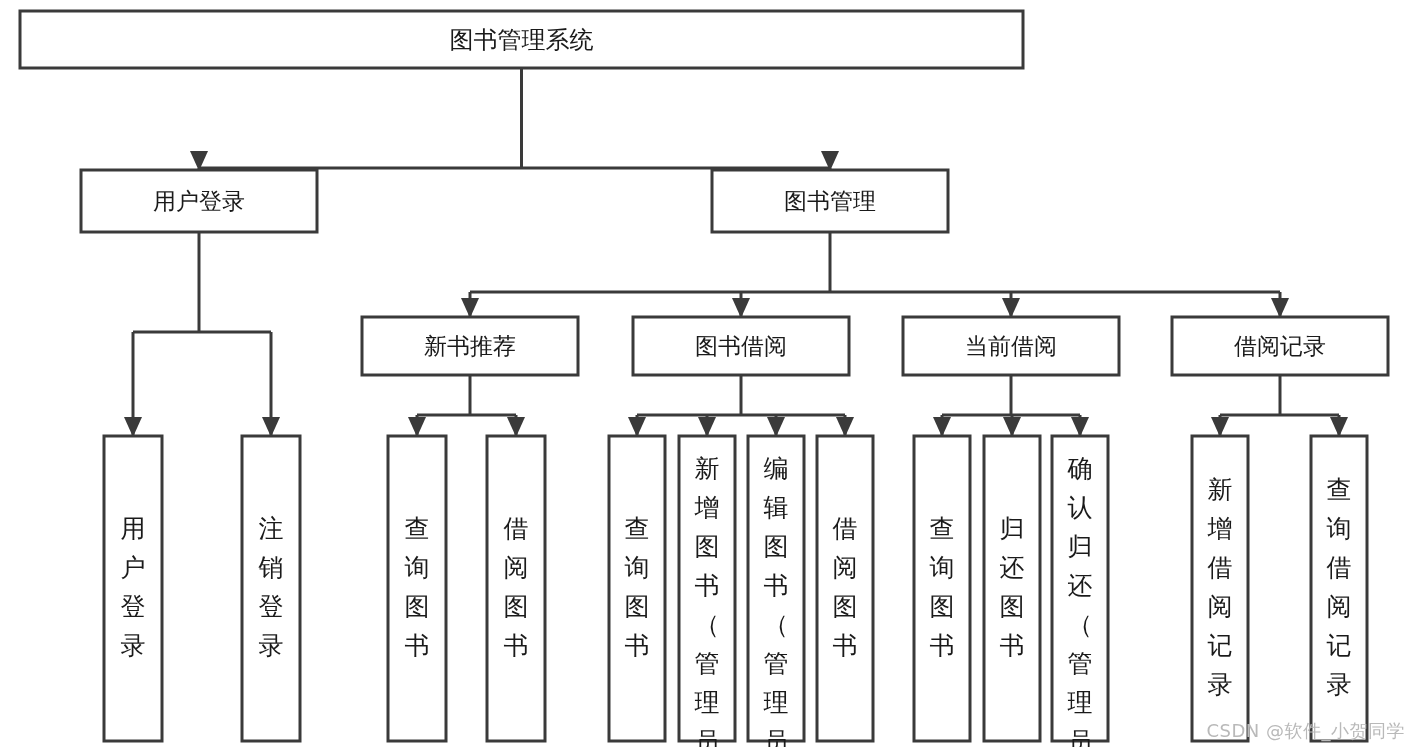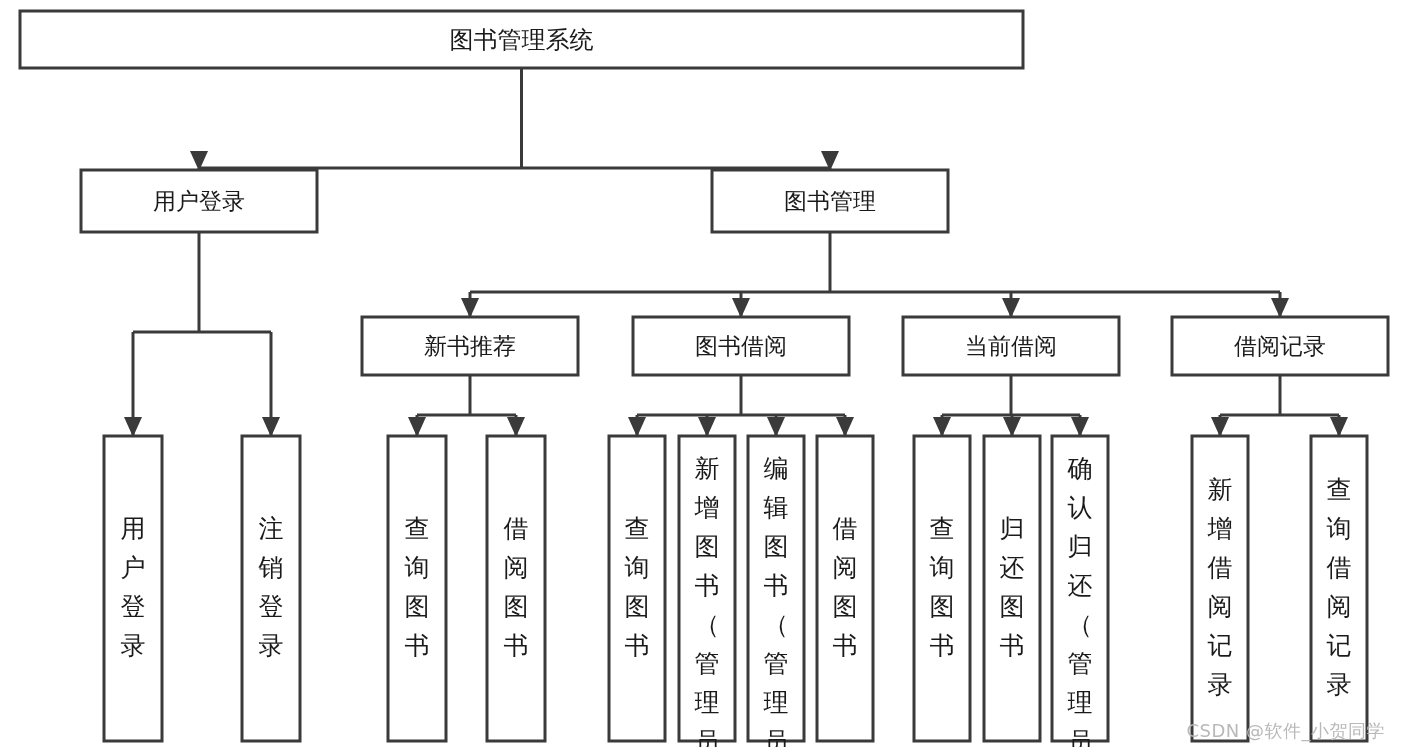--- a/index.html
+++ b/index.html
@@ -51,21 +51,21 @@
   }
   .leaf-char {
     font-family: "DejaVu Sans", "Liberation Sans", sans-serif;
     font-size: 25px;
     fill: #1a1a1a;
     text-anchor: middle;
     dominant-baseline: middle;
   }
   .watermark {
     position: absolute;
-    right: 20px;
+    right: 0;
     bottom: 4px;
     font-family: "DejaVu Sans", "Liberation Sans", sans-serif;
     font-size: 18px;
     color: #b9b9b9;
     letter-spacing: 0.5px;
     white-space: nowrap;
     pointer-events: none;
   }
 </style>
 </head>

